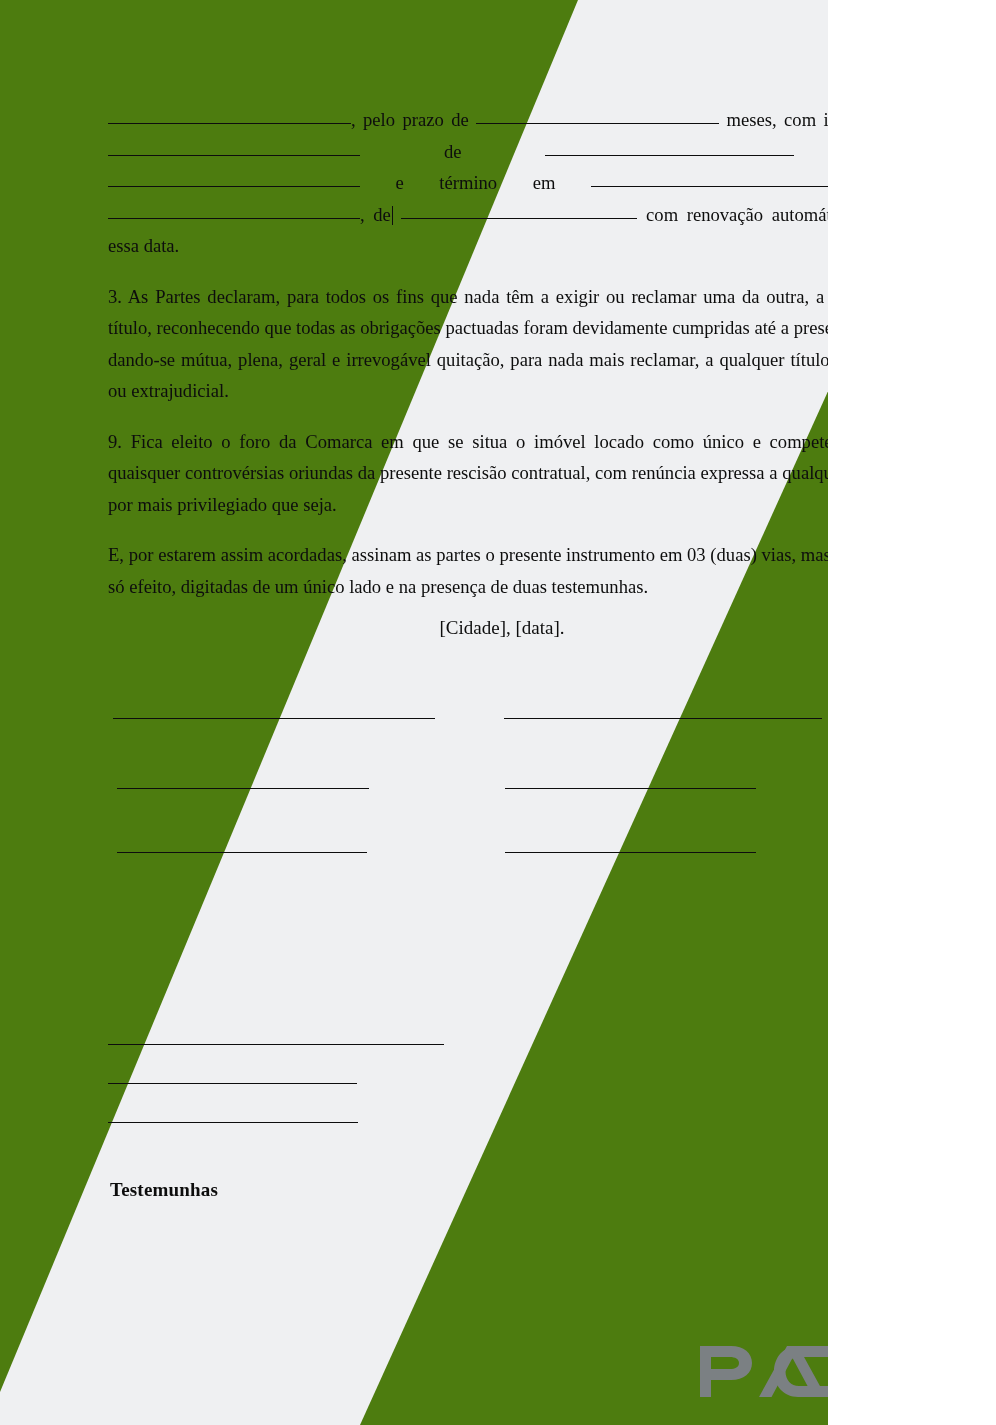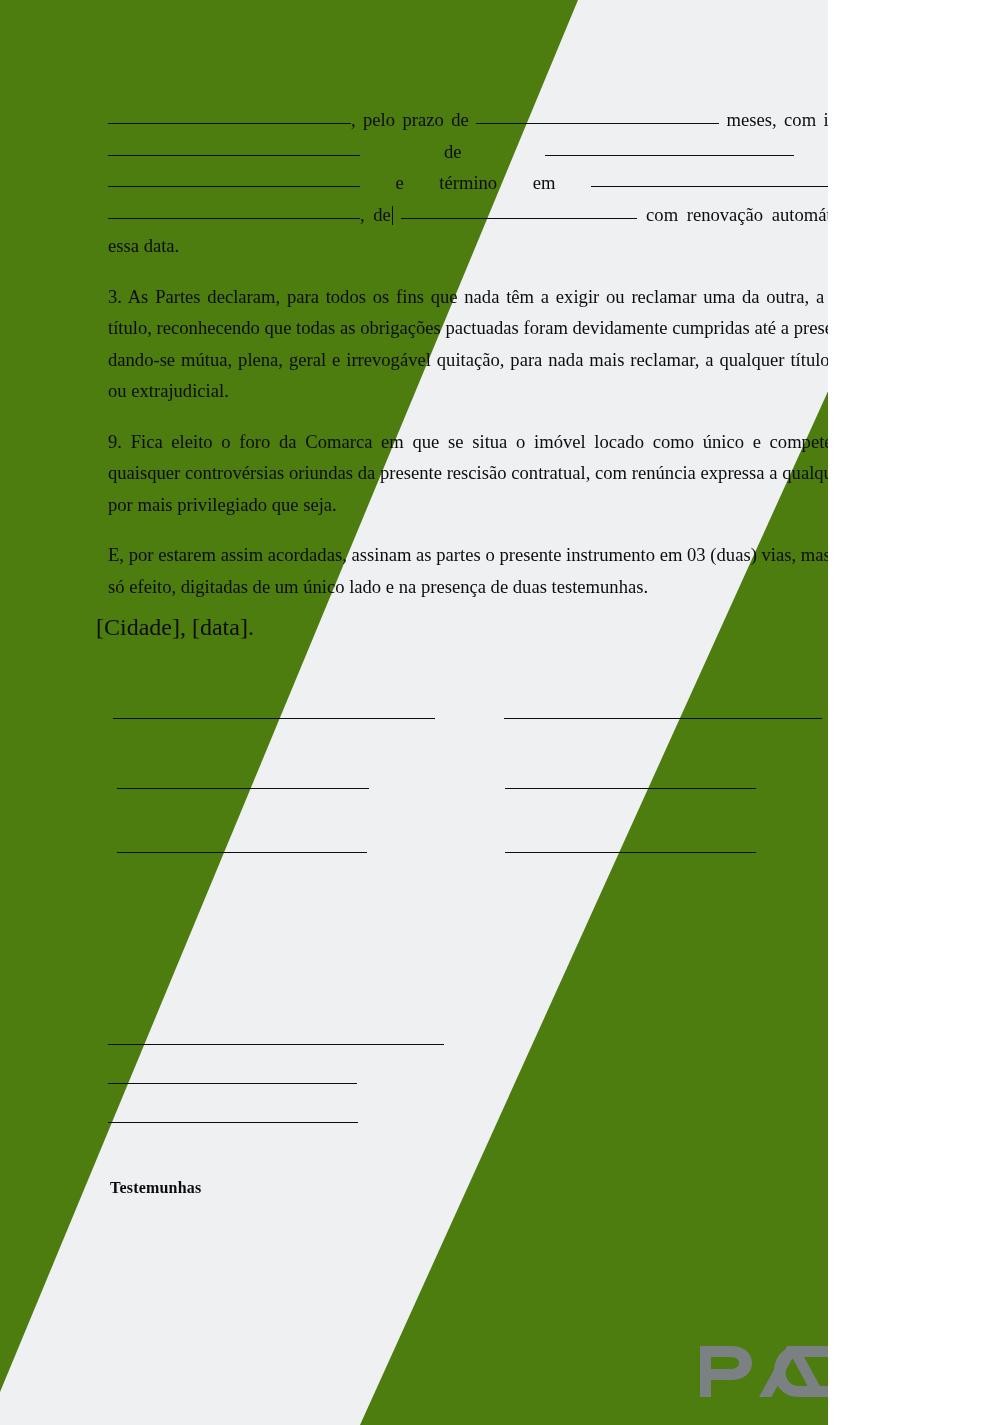--- a/index.html
+++ b/index.html
@@ -65,40 +65,40 @@
     width: 1px;
     height: 19px;
     background: #0d0d0d;
     vertical-align: -4px;
     margin: 0 0px 0 1px;
   }
   b.strong { font-weight: bold; }
 
   .closing {
     position: absolute;
-    left: 96px;
+    left: 108px;
     top: 612px;
     width: 788px;
-    text-align: left;
-    font-size: 24px;
+    text-align: center;
+    font-size: 19px;
     line-height: 31.5px;
   }
 
   
   .sig-rule {
     position: absolute;
     border-top: 1.8px solid #0d0d0d;
     height: 0;
   }
 
   .witness-heading {
     position: absolute;
     left: 110px;
     top: 1179px;
-    font-size: 16px;
+    font-size: 19px;
     font-weight: bold;
     letter-spacing: 0.2px;
   }
 
   .logo {
     position: absolute;
     left: 700px;
     top: 1344px;
     width: 265px;
     height: 55px;

